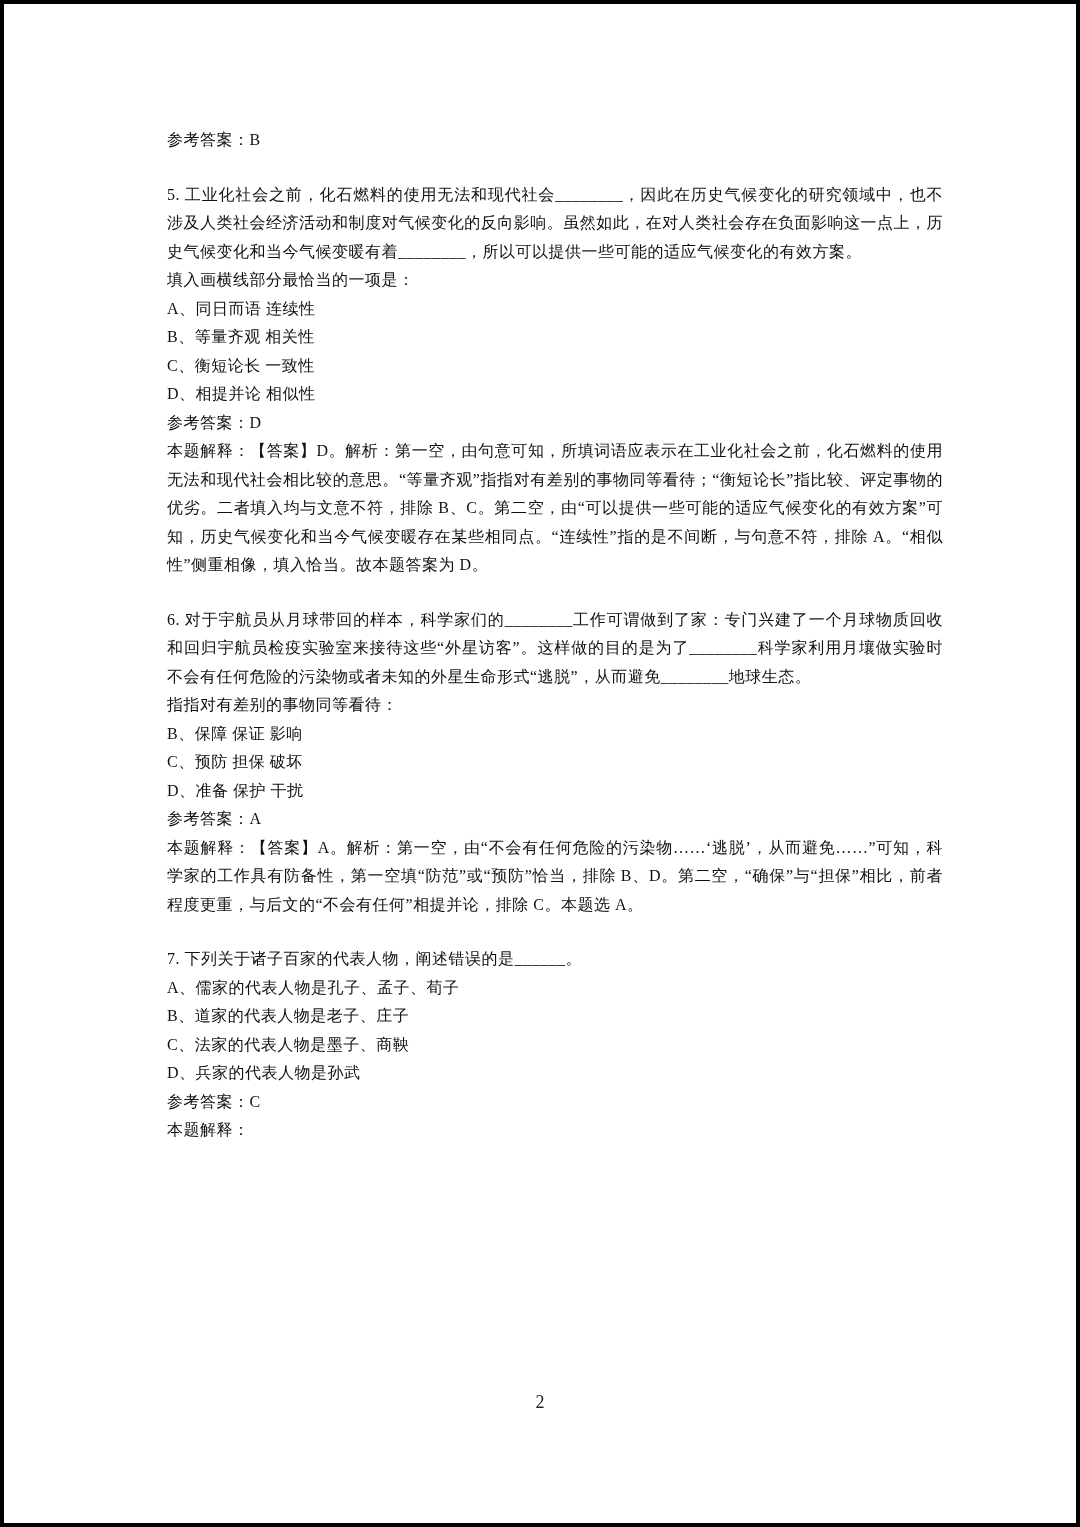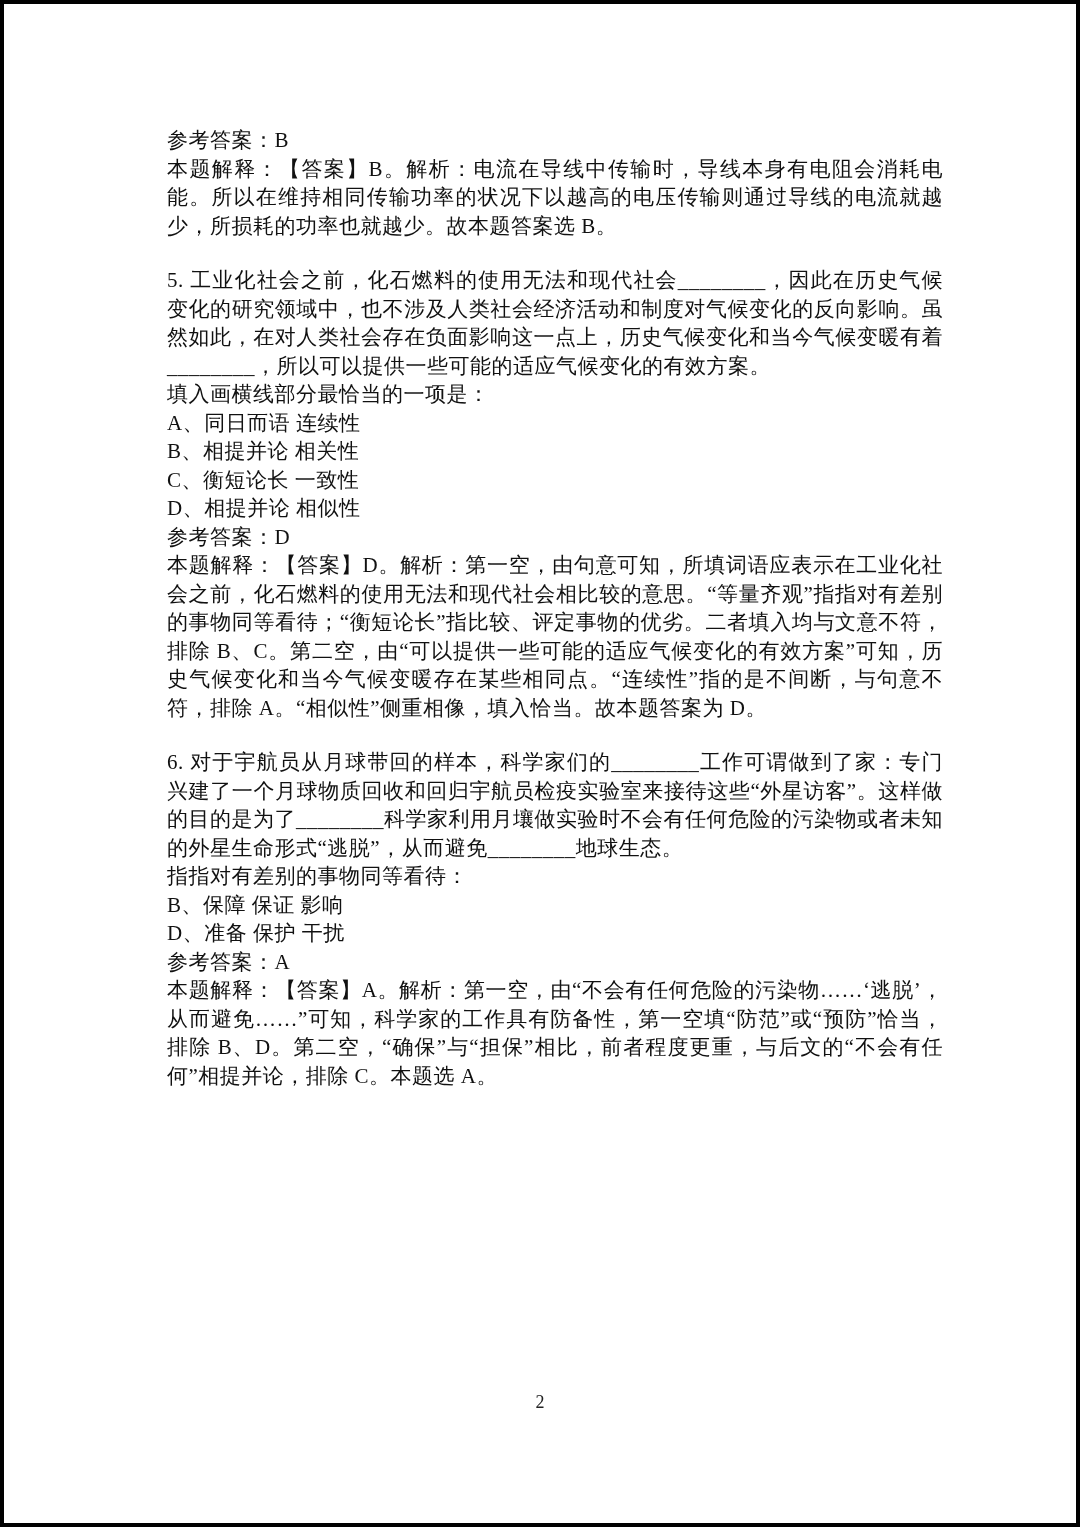--- a/index.html
+++ b/index.html
@@ -20,21 +20,21 @@
     background: #ffffff;
   }
   .content {
     position: absolute;
     top: 122px;
     left: 163px;
     width: 776px;
   }
   .content p {
     margin: 0;
-    font-size: 21px;
+    font-size: 16px;
     line-height: 28.5px;
     text-align: justify;
     letter-spacing: 0.5px;
     word-break: break-all;
   }
   section.block { margin: 0 0 26px 0; }
   section.block:last-child { margin-bottom: 0; }
   .page-number {
     position: absolute;
     left: 0;
@@ -46,40 +46,49 @@
   }
 </style>
 </head>
 <body>
 
 <div class="page">
   <div class="content">
 
     <section class="block">
       <p>参考答案：B</p>
-      <p>本题解释：【答案】B。解析：电流在导线中传输时，导线本身有电阻会消耗电能。所以在维持相同传输功率的状况下以越高的电压传输则通过导线的电流就越少，所损耗的功率也就越少。故本题答案选 B。</p>
     </section>
 
     <section class="block">
       <p>5. 工业化社会之前，化石燃料的使用无法和现代社会________，因此在历史气候变化的研究领域中，也不涉及人类社会经济活动和制度对气候变化的反向影响。虽然如此，在对人类社会存在负面影响这一点上，历史气候变化和当今气候变暖有着________，所以可以提供一些可能的适应气候变化的有效方案。</p>
       <p>填入画横线部分最恰当的一项是：</p>
       <p>A、同日而语 连续性</p>
-      <p>B、相提并论 相关性</p>
+      <p>B、等量齐观 相关性</p>
       <p>C、衡短论长 一致性</p>
       <p>D、相提并论 相似性</p>
       <p>参考答案：D</p>
       <p>本题解释：【答案】D。解析：第一空，由句意可知，所填词语应表示在工业化社会之前，化石燃料的使用无法和现代社会相比较的意思。“等量齐观”指指对有差别的事物同等看待；“衡短论长”指比较、评定事物的优劣。二者填入均与文意不符，排除 B、C。第二空，由“可以提供一些可能的适应气候变化的有效方案”可知，历史气候变化和当今气候变暖存在某些相同点。“连续性”指的是不间断，与句意不符，排除 A。“相似性”侧重相像，填入恰当。故本题答案为 D。</p>
     </section>
 
     <section class="block">
       <p>6. 对于宇航员从月球带回的样本，科学家们的________工作可谓做到了家：专门兴建了一个月球物质回收和回归宇航员检疫实验室来接待这些“外星访客”。这样做的目的是为了________科学家利用月壤做实验时不会有任何危险的污染物或者未知的外星生命形式“逃脱”，从而避免________地球生态。</p>
       <p>指指对有差别的事物同等看待：</p>
       <p>B、保障 保证 影响</p>
+      <p>C、预防 担保 破坏</p>
       <p>D、准备 保护 干扰</p>
       <p>参考答案：A</p>
       <p>本题解释：【答案】A。解析：第一空，由“不会有任何危险的污染物……‘逃脱’，从而避免……”可知，科学家的工作具有防备性，第一空填“防范”或“预防”恰当，排除 B、D。第二空，“确保”与“担保”相比，前者程度更重，与后文的“不会有任何”相提并论，排除 C。本题选 A。</p>
     </section>
 
+    <section class="block">
+      <p>7. 下列关于诸子百家的代表人物，阐述错误的是______。</p>
+      <p>A、儒家的代表人物是孔子、孟子、荀子</p>
+      <p>B、道家的代表人物是老子、庄子</p>
+      <p>C、法家的代表人物是墨子、商鞅</p>
+      <p>D、兵家的代表人物是孙武</p>
+      <p>参考答案：C</p>
+      <p>本题解释：</p>
+    </section>
 
   </div>
 
   <div class="page-number">2</div>
 </div>
 
 </body></html>

